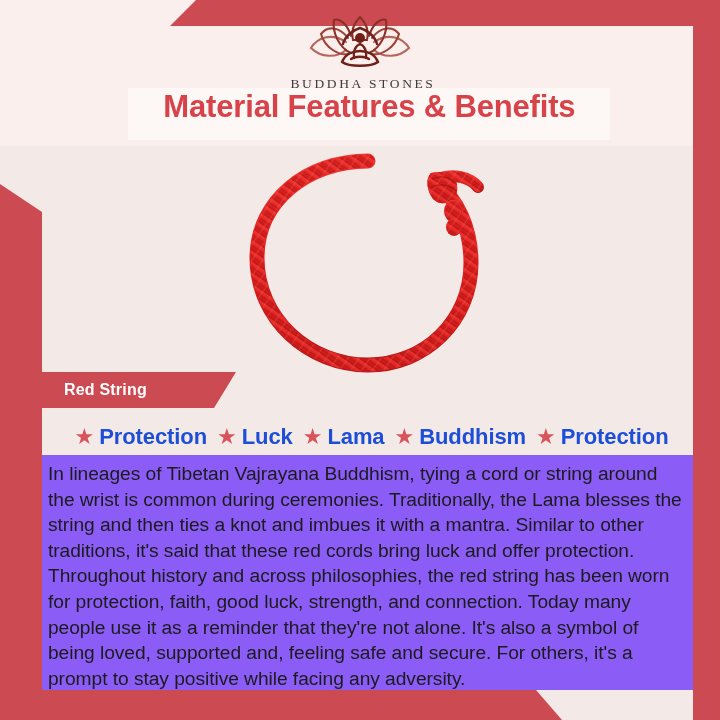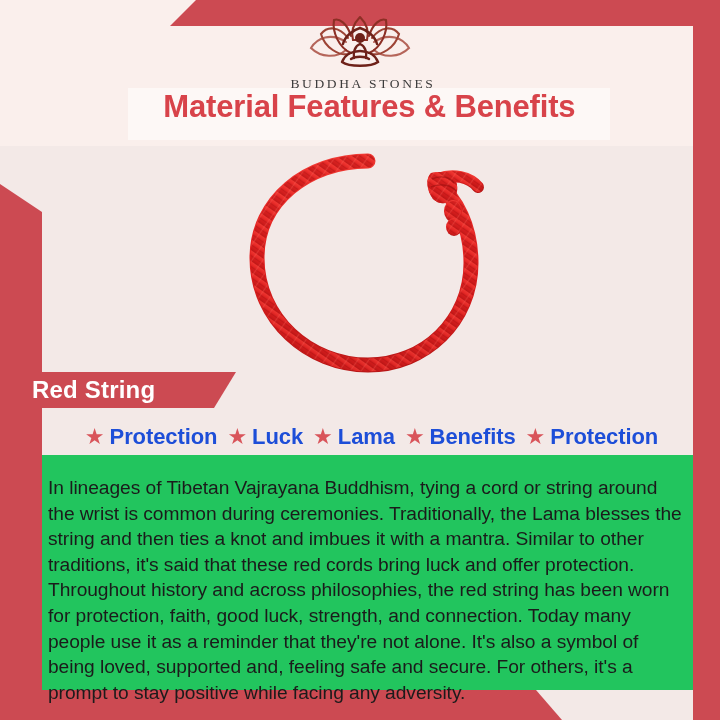--- a/index.html
+++ b/index.html
@@ -122,23 +122,23 @@
   .ribbon {
     position: absolute;
     left: 0; top: 372px;
     width: 236px; height: 36px;
     background: #cc4a52;
     clip-path: polygon(0 0, 236px 0, 214px 36px, 0 36px);
     display: flex;
     align-items: center;
   }
   .ribbon-text {
-    margin-left: 32px;
+    margin-left: 64px;
     font-family: "Liberation Sans Narrow", "Liberation Sans", sans-serif;
-    font-size: 24px;
+    font-size: 16px;
     font-weight: bold;
     color: #ffffff;
     letter-spacing: 0.2px;
     white-space: nowrap;
   }
 
   
   .features {
     position: absolute;
     left: 42px; top: 421px;
@@ -167,23 +167,23 @@
     color: #1d4ed8;
     letter-spacing: -0.1px;
   }
 
   
   .copy-panel {
     position: absolute;
     left: 42px; top: 455px;
     width: 651px;
     height: 235px;
-    background: #22c55e;
+    background: #8b5cf6;
     box-sizing: border-box;
-    padding: 20px 10px 0 6px;
+    padding: 6px 10px 0 6px;
   }
   .copy-text {
     font-family: "Liberation Sans Narrow", "Liberation Sans", sans-serif;
     font-size: 19.2px;
     line-height: 25.6px;
     color: #1b1b1b;
     font-weight: 500;
     letter-spacing: -0.05px;
     margin: 0;
     text-align: left;
@@ -293,21 +293,21 @@
     <div class="feature">
       <span class="star-icon">★</span>
       <span class="feature-label">Luck</span>
     </div>
     <div class="feature">
       <span class="star-icon">★</span>
       <span class="feature-label">Lama</span>
     </div>
     <div class="feature">
       <span class="star-icon">★</span>
-      <span class="feature-label">Benefits</span>
+      <span class="feature-label">Buddhism</span>
     </div>
     <div class="feature">
       <span class="star-icon">★</span>
       <span class="feature-label">Protection</span>
     </div>
   </div>
 
   <div class="copy-panel">
     <p class="copy-text">In lineages of Tibetan Vajrayana Buddhism, tying a cord or string around the wrist is common during ceremonies. Traditionally, the Lama blesses the string and then ties a knot and imbues it with a mantra. Similar to other traditions, it's said that these red cords bring luck and offer protection. Throughout history and across philosophies, the red string has been worn for protection, faith, good luck, strength, and connection. Today many people use it as a reminder that they're not alone. It's also a symbol of being loved, supported and, feeling safe and secure. For others, it's a prompt to stay positive while facing any adversity.</p>
   </div>

